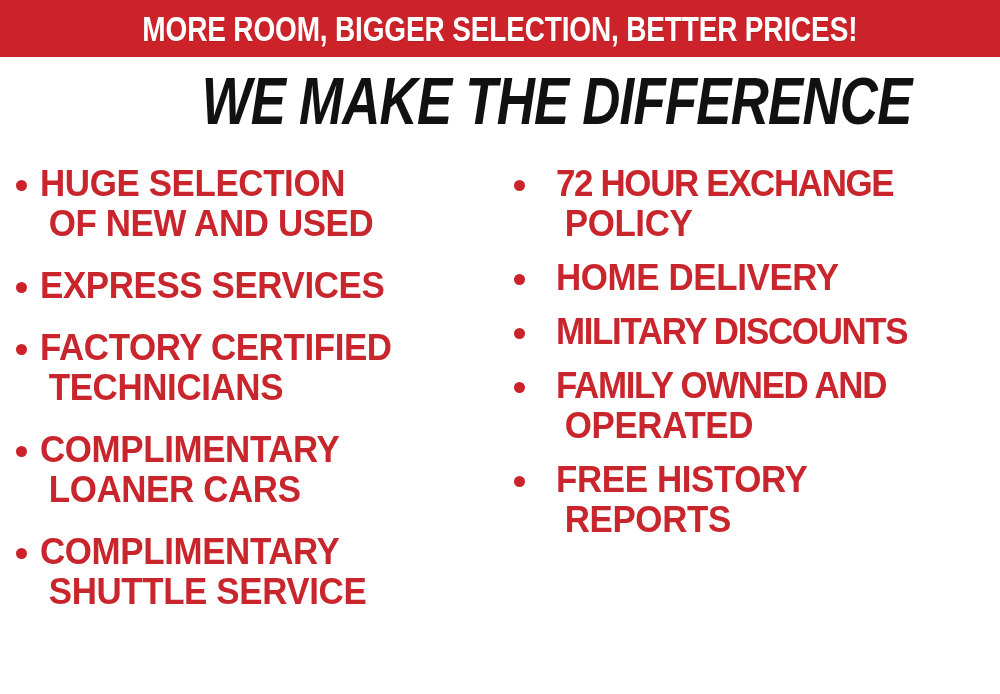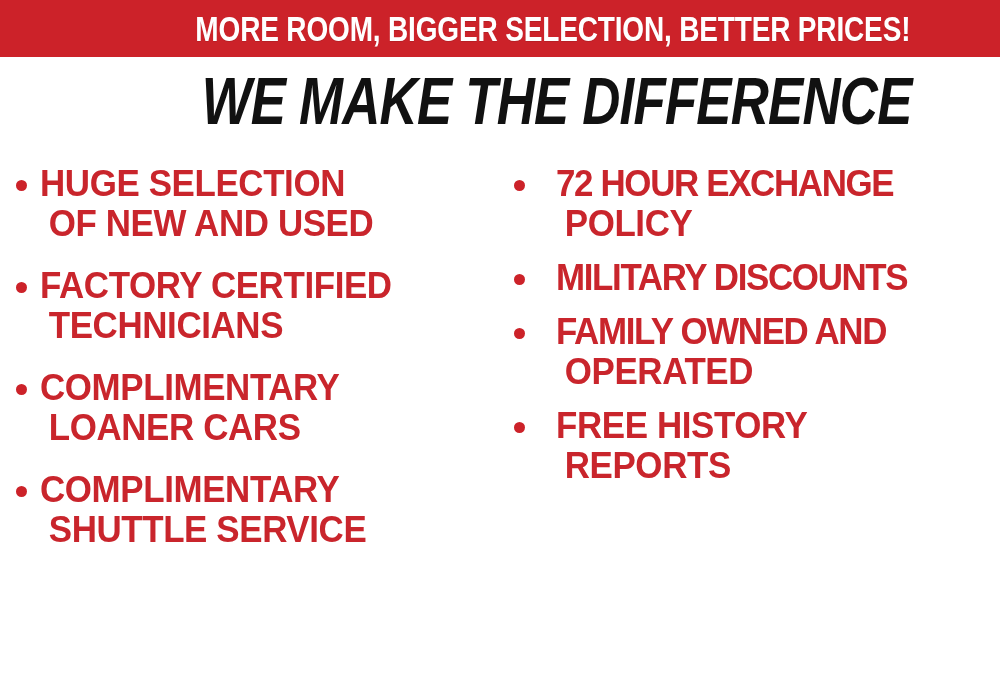--- a/index.html
+++ b/index.html
@@ -21,21 +21,21 @@
   
   .banner {
     position: absolute;
     left: 0;
     top: 0;
     width: 1000px;
     height: 57px;
     background: #cc2229;
     display: flex;
     align-items: center;
-    justify-content: flex-end;
+    justify-content: center;
   }
   .banner-text {
     color: #ffffff;
     font-family: "Liberation Sans", sans-serif;
     font-weight: bold;
     font-size: 35px;
     line-height: 35px;
     letter-spacing: -0.2px;
     white-space: nowrap;
     transform: scaleX(0.80);
@@ -132,20 +132,26 @@
       <div class="bullet-item">
         <span class="dot"></span>
         <span class="btext">
           <span>HUGE SELECTION</span>
           <span class="l2">OF NEW AND USED</span>
         </span>
       </div>
       <div class="bullet-item">
         <span class="dot"></span>
         <span class="btext">
+          <span>EXPRESS SERVICES</span>
+        </span>
+      </div>
+      <div class="bullet-item">
+        <span class="dot"></span>
+        <span class="btext">
           <span>FACTORY CERTIFIED</span>
           <span class="l2">TECHNICIANS</span>
         </span>
       </div>
       <div class="bullet-item">
         <span class="dot"></span>
         <span class="btext">
           <span>COMPLIMENTARY</span>
           <span class="l2">LOANER CARS</span>
         </span>
@@ -163,20 +169,26 @@
       <div class="bullet-item">
         <span class="dot"></span>
         <span class="btext">
           <span class="tight">72 HOUR EXCHANGE</span>
           <span class="l2">POLICY</span>
         </span>
       </div>
       <div class="bullet-item">
         <span class="dot"></span>
         <span class="btext">
+          <span>HOME DELIVERY</span>
+        </span>
+      </div>
+      <div class="bullet-item">
+        <span class="dot"></span>
+        <span class="btext">
           <span class="tight">MILITARY DISCOUNTS</span>
         </span>
       </div>
       <div class="bullet-item">
         <span class="dot"></span>
         <span class="btext">
           <span class="tight">FAMILY OWNED AND</span>
           <span class="l2">OPERATED</span>
         </span>
       </div>

